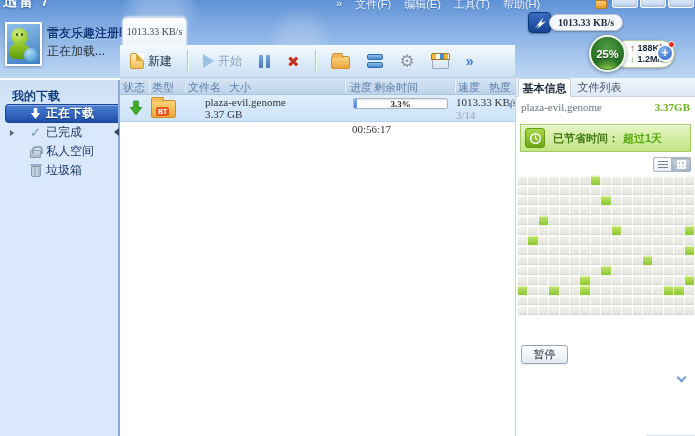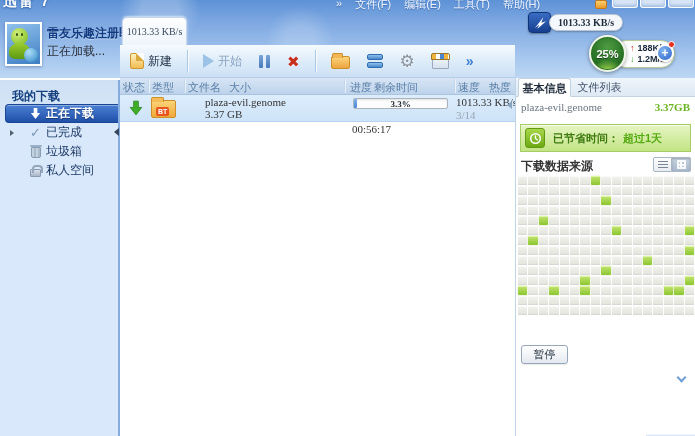--- a/index.html
+++ b/index.html
@@ -275,29 +275,29 @@
         </span>
         <span class="lbl" style="z-index:1;">正在下载</span>
       </div>
       <div class="sb-item">
         <span class="exp"></span>
         <span class="ico ico-check">✓</span>
         <span class="lbl">已完成</span>
       </div>
       <div class="sb-item">
         <span class="ico">
+            <i class="ico-lock"></i>
+          </span>
+        <span class="lbl">私人空间</span>
+      </div>
+      <div class="sb-item">
+        <span class="ico">
             <i class="ico-trash"></i>
           </span>
         <span class="lbl">垃圾箱</span>
-      </div>
-      <div class="sb-item">
-        <span class="ico">
-            <i class="ico-lock"></i>
-          </span>
-        <span class="lbl">私人空间</span>
       </div>
     </div>
   </div>
   <div class="splitter-arrow" style="left:114px;top:128px;border-right:5px solid #34455c;"></div>
 
   <div class="rpanel">
     <div class="r-tabbar">
       <div class="r-tab active" style="left:2px;">基本信息</div>
       <div class="r-tab" style="left:57px;">文件列表</div>
     </div>
@@ -309,21 +309,20 @@
         <div class="clock">
           <svg width="13" height="13" viewBox="0 0 12 12">
               <circle cx="6" cy="6" r="4.4" fill="none" stroke="#fff" stroke-width="1.4"></circle>
               <path d="M6 3.6 V6 L7.8 7.3" fill="none" stroke="#fff" stroke-width="1.2" stroke-linecap="round"></path>
             </svg>
         </div>
         <span class="t1">已节省时间：</span>
         <span class="t2">超过1天</span>
       </div>
 
-      <div class="r-sec sec-sources">下载数据来源</div>
       <div class="view-toggles">
         <div class="vt list">
             <i></i>
           </div>
         <div class="vt grid">
             <i></i>
           </div>
       </div>
 
       <div class="blk-grid">

